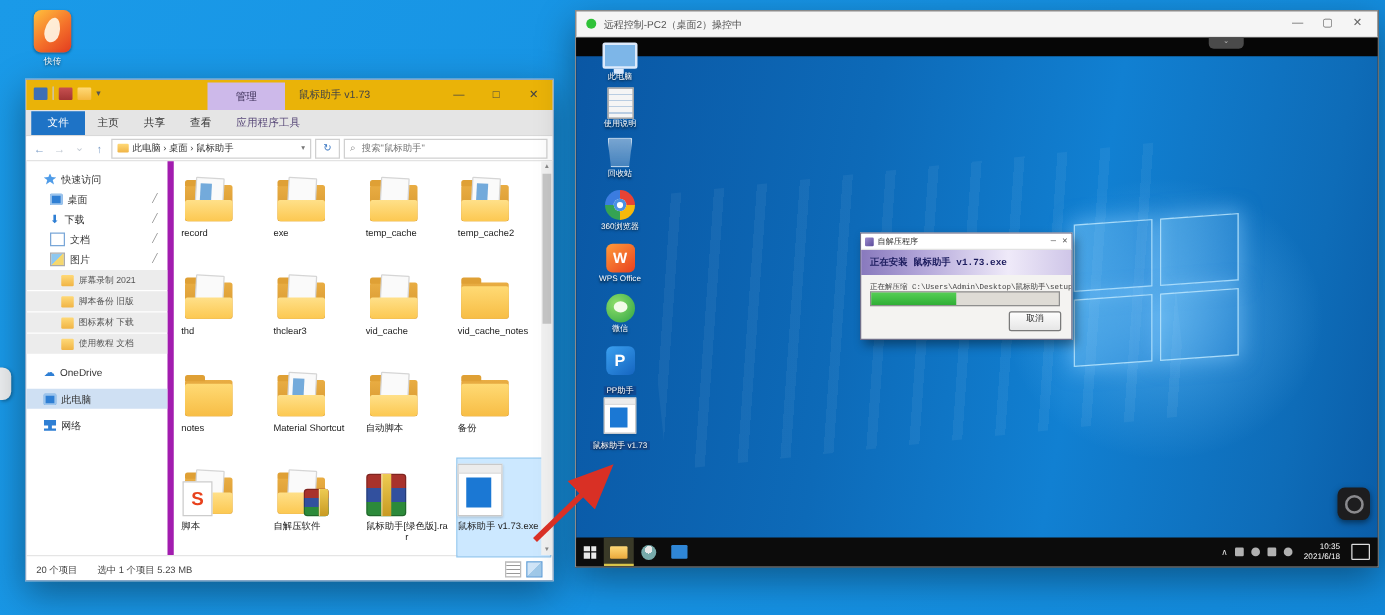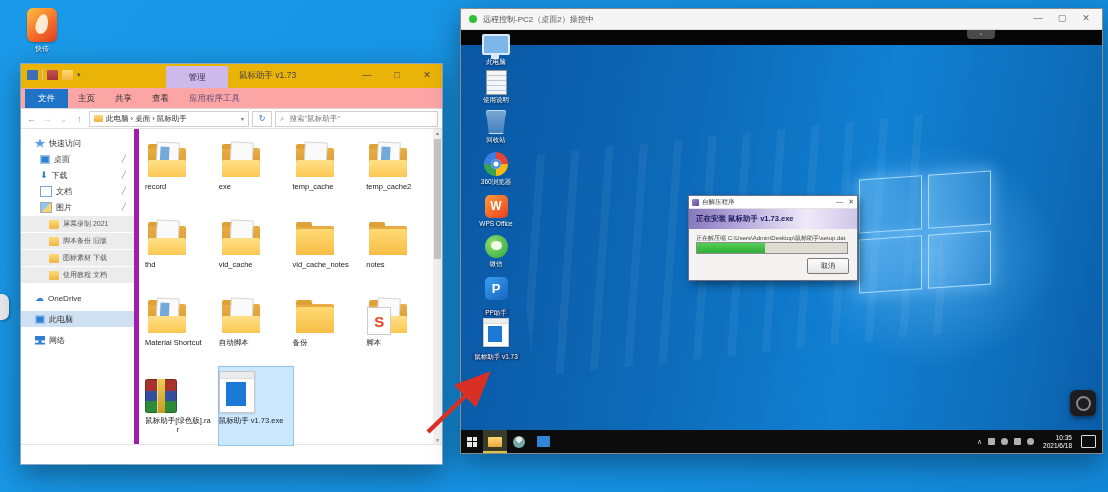--- a/index.html
+++ b/index.html
@@ -33,21 +33,21 @@
   .qi.blue{background:#3d6fb4;}
   .qi.sep{width:1px;height:11px;background:#c9c9c9;}
   .qi.red{background:linear-gradient(#c75050,#a23434);}
   .qi.fold{background:linear-gradient(#ffd977,#f4b73f);}
   .qat .caret{font-size:7px;color:#555;}
   .mtab{position:absolute;left:145px;top:2px;width:62px;height:22px;background:#cdb9ea;
         color:#3a2d55;text-align:center;line-height:22px;font-size:8.5px;}
   .ex-title .wtitle{position:absolute;left:218px;top:6px;color:#444;font-size:8.5px;}
   .wctl{position:absolute;right:0;top:0;display:flex;}
   .wctl span{width:30px;height:22px;text-align:center;line-height:22px;color:#444;font-size:9px;}
-  .ex-tabs{height:20px;display:flex;align-items:flex-end;border-bottom:1px solid #d9d9d9;background:#fca5a5;}
+  .ex-tabs{height:20px;display:flex;align-items:flex-end;border-bottom:1px solid #d9d9d9;background:#e5e5e5;}
   .tab{padding:0 10px;height:19px;line-height:19px;font-size:8.5px;color:#333;}
   .tab.file{background:#1e73c6;color:#fff;margin-left:4px;padding:0 13px;}
   .tab.apptools{color:#5a4a7a;}
   .addr{height:19px;display:flex;align-items:center;border-bottom:1px solid #e3e3e3;background:#fff;gap:3px;padding:0 4px;}
   .addr .nbtn{color:#7a9cc6;font-size:9px;width:13px;text-align:center;}
   .addr .nbtn.dis{color:#c2c9d2;}
   .crumb{flex:0 0 150px;height:14px;border:1px solid #d0d0d0;display:flex;align-items:center;
          padding:0 4px;gap:3px;color:#333;font-size:7.5px;}
   .crumb .cfold{width:9px;height:7px;background:linear-gradient(#ffd977,#f0b445);border-radius:1px;}
   .crumb .dd{margin-left:auto;color:#777;font-size:6px;}
@@ -150,22 +150,22 @@
           color:#fff;font-weight:bold;font-size:12px;display:flex;align-items:center;justify-content:center;}
   .di-green{width:23px;height:23px;border-radius:50%;background:radial-gradient(circle at 35% 35%,#8fdf6a,#2ea344);position:relative;}
   .di-green::after{content:"";position:absolute;left:6px;top:6px;width:11px;height:9px;border-radius:50%;background:#f2fbe8;}
   .di-pp{width:23px;height:23px;border-radius:5px;background:linear-gradient(140deg,#3aa0f0,#1565c0);
          color:#fff;font-weight:bold;font-size:13px;display:flex;align-items:center;justify-content:center;}
   .inst.small{width:24px;height:27px;}
   .inst.small::before{height:4px;}
   .inst.small::after{left:4px;top:7px;width:14px;height:16px;}
 
   
-  .dialog{position:absolute;left:227px;top:150px;width:168px;height:84px;background:#f4f3f1;
-          border:1px solid #6f6f8a;box-shadow:3px 4px 8px rgba(0,0,0,.4);z-index:8;}
+  .dialog{position:absolute;left:227px;top:141px;width:168px;height:84px;background:#f4f3f1;
+          border:1px solid #6f6f8a;box-shadow:3px 4px 8px rgba(0,0,0,.4);z-index:8;font-family:Liberation Mono, monospace;}
   .dlg-title{height:12px;background:#fff;display:flex;align-items:center;padding:0 3px;gap:3px;border-bottom:1px solid #e2e2e2;}
   .dlg-ico{width:7px;height:7px;background:linear-gradient(135deg,#9f8ed0,#5a4a9a);border-radius:1px;}
   .dlg-title .dtxt{font-size:6.5px;color:#333;}
   .dlg-ctl{margin-left:auto;display:flex;gap:5px;}
   .dlg-ctl span{font-size:7px;color:#555;line-height:10px;}
   .dlg-head{height:20px;background:linear-gradient(90deg,#8879bd 0%,#b4a8da 30%,#efeaf9 70%,#cfc6e8 100%);
             display:flex;align-items:center;padding:0 7px;}
   .dlg-head .htxt{font-size:7.5px;font-weight:bold;color:#1c1c5e;}
   .dlg-body{font-size:6px;color:#444;padding:5px 7px 0 7px;white-space:nowrap;overflow:hidden;}
   .pbar{position:absolute;left:7px;right:9px;top:46px;height:10px;border:1px solid #8e8e8e;background:#dedbd5;}
@@ -359,20 +359,30 @@
           <div class="flabel">thd</div>
         </div>
         <div class="tile">
           <div class="ficon">
               <div class="fold">
                 <div class="back"></div>
                 <div class="paper"></div>
                 <div class="front"></div>
               </div>
             </div>
+          <div class="flabel">thclear3</div>
+        </div>
+        <div class="tile">
+          <div class="ficon">
+              <div class="fold">
+                <div class="back"></div>
+                <div class="paper"></div>
+                <div class="front"></div>
+              </div>
+            </div>
           <div class="flabel">vid_cache</div>
         </div>
         <div class="tile">
           <div class="ficon">
               <div class="fold empty">
                 <div class="back"></div>
                 <div class="front"></div>
               </div>
             </div>
           <div class="flabel">vid_cache_notes</div>
@@ -418,39 +428,58 @@
         <div class="tile">
           <div class="ficon">
               <div class="fold">
                 <div class="back"></div>
                 <div class="paper"></div>
                 <div class="front"></div>
                 <div class="spage">S</div>
               </div>
             </div>
           <div class="flabel">脚本</div>
+        </div>
+        <div class="tile">
+          <div class="ficon">
+              <div class="fold">
+                <div class="back"></div>
+                <div class="paper"></div>
+                <div class="front"></div>
+                <div class="rar mini"></div>
+              </div>
+            </div>
+          <div class="flabel">自解压软件</div>
         </div>
         <div class="tile">
           <div class="ficon">
               <div class="rar"></div>
             </div>
           <div class="flabel">鼠标助手[绿色版].rar</div>
         </div>
         <div class="tile sel">
           <div class="ficon">
               <div class="inst"></div>
             </div>
           <div class="flabel">鼠标助手 v1.73.exe</div>
         </div>
       </div>
       <div class="ex-scroll">
         <span class="sarr" style="top:1px">▲</span>
         <div class="thumb"></div>
         <span class="sarr" style="bottom:1px">▼</span>
       </div>
+    </div>
+  </div>
+  <div class="ex-status">
+    <span>20 个项目</span>
+    <span>选中 1 个项目 5.23 MB</span>
+    <div class="view-toggles">
+      <span class="vt"></span>
+      <span class="vt sel"></span>
     </div>
   </div>
 </div>
 
 <div class="abs win remote">
   <div class="rm-title">
     <span class="gdot"></span>
     <span class="rtitle">远程控制-PC2（桌面2）操控中</span>
     <div class="rm-ctl">
       <span>—</span>

